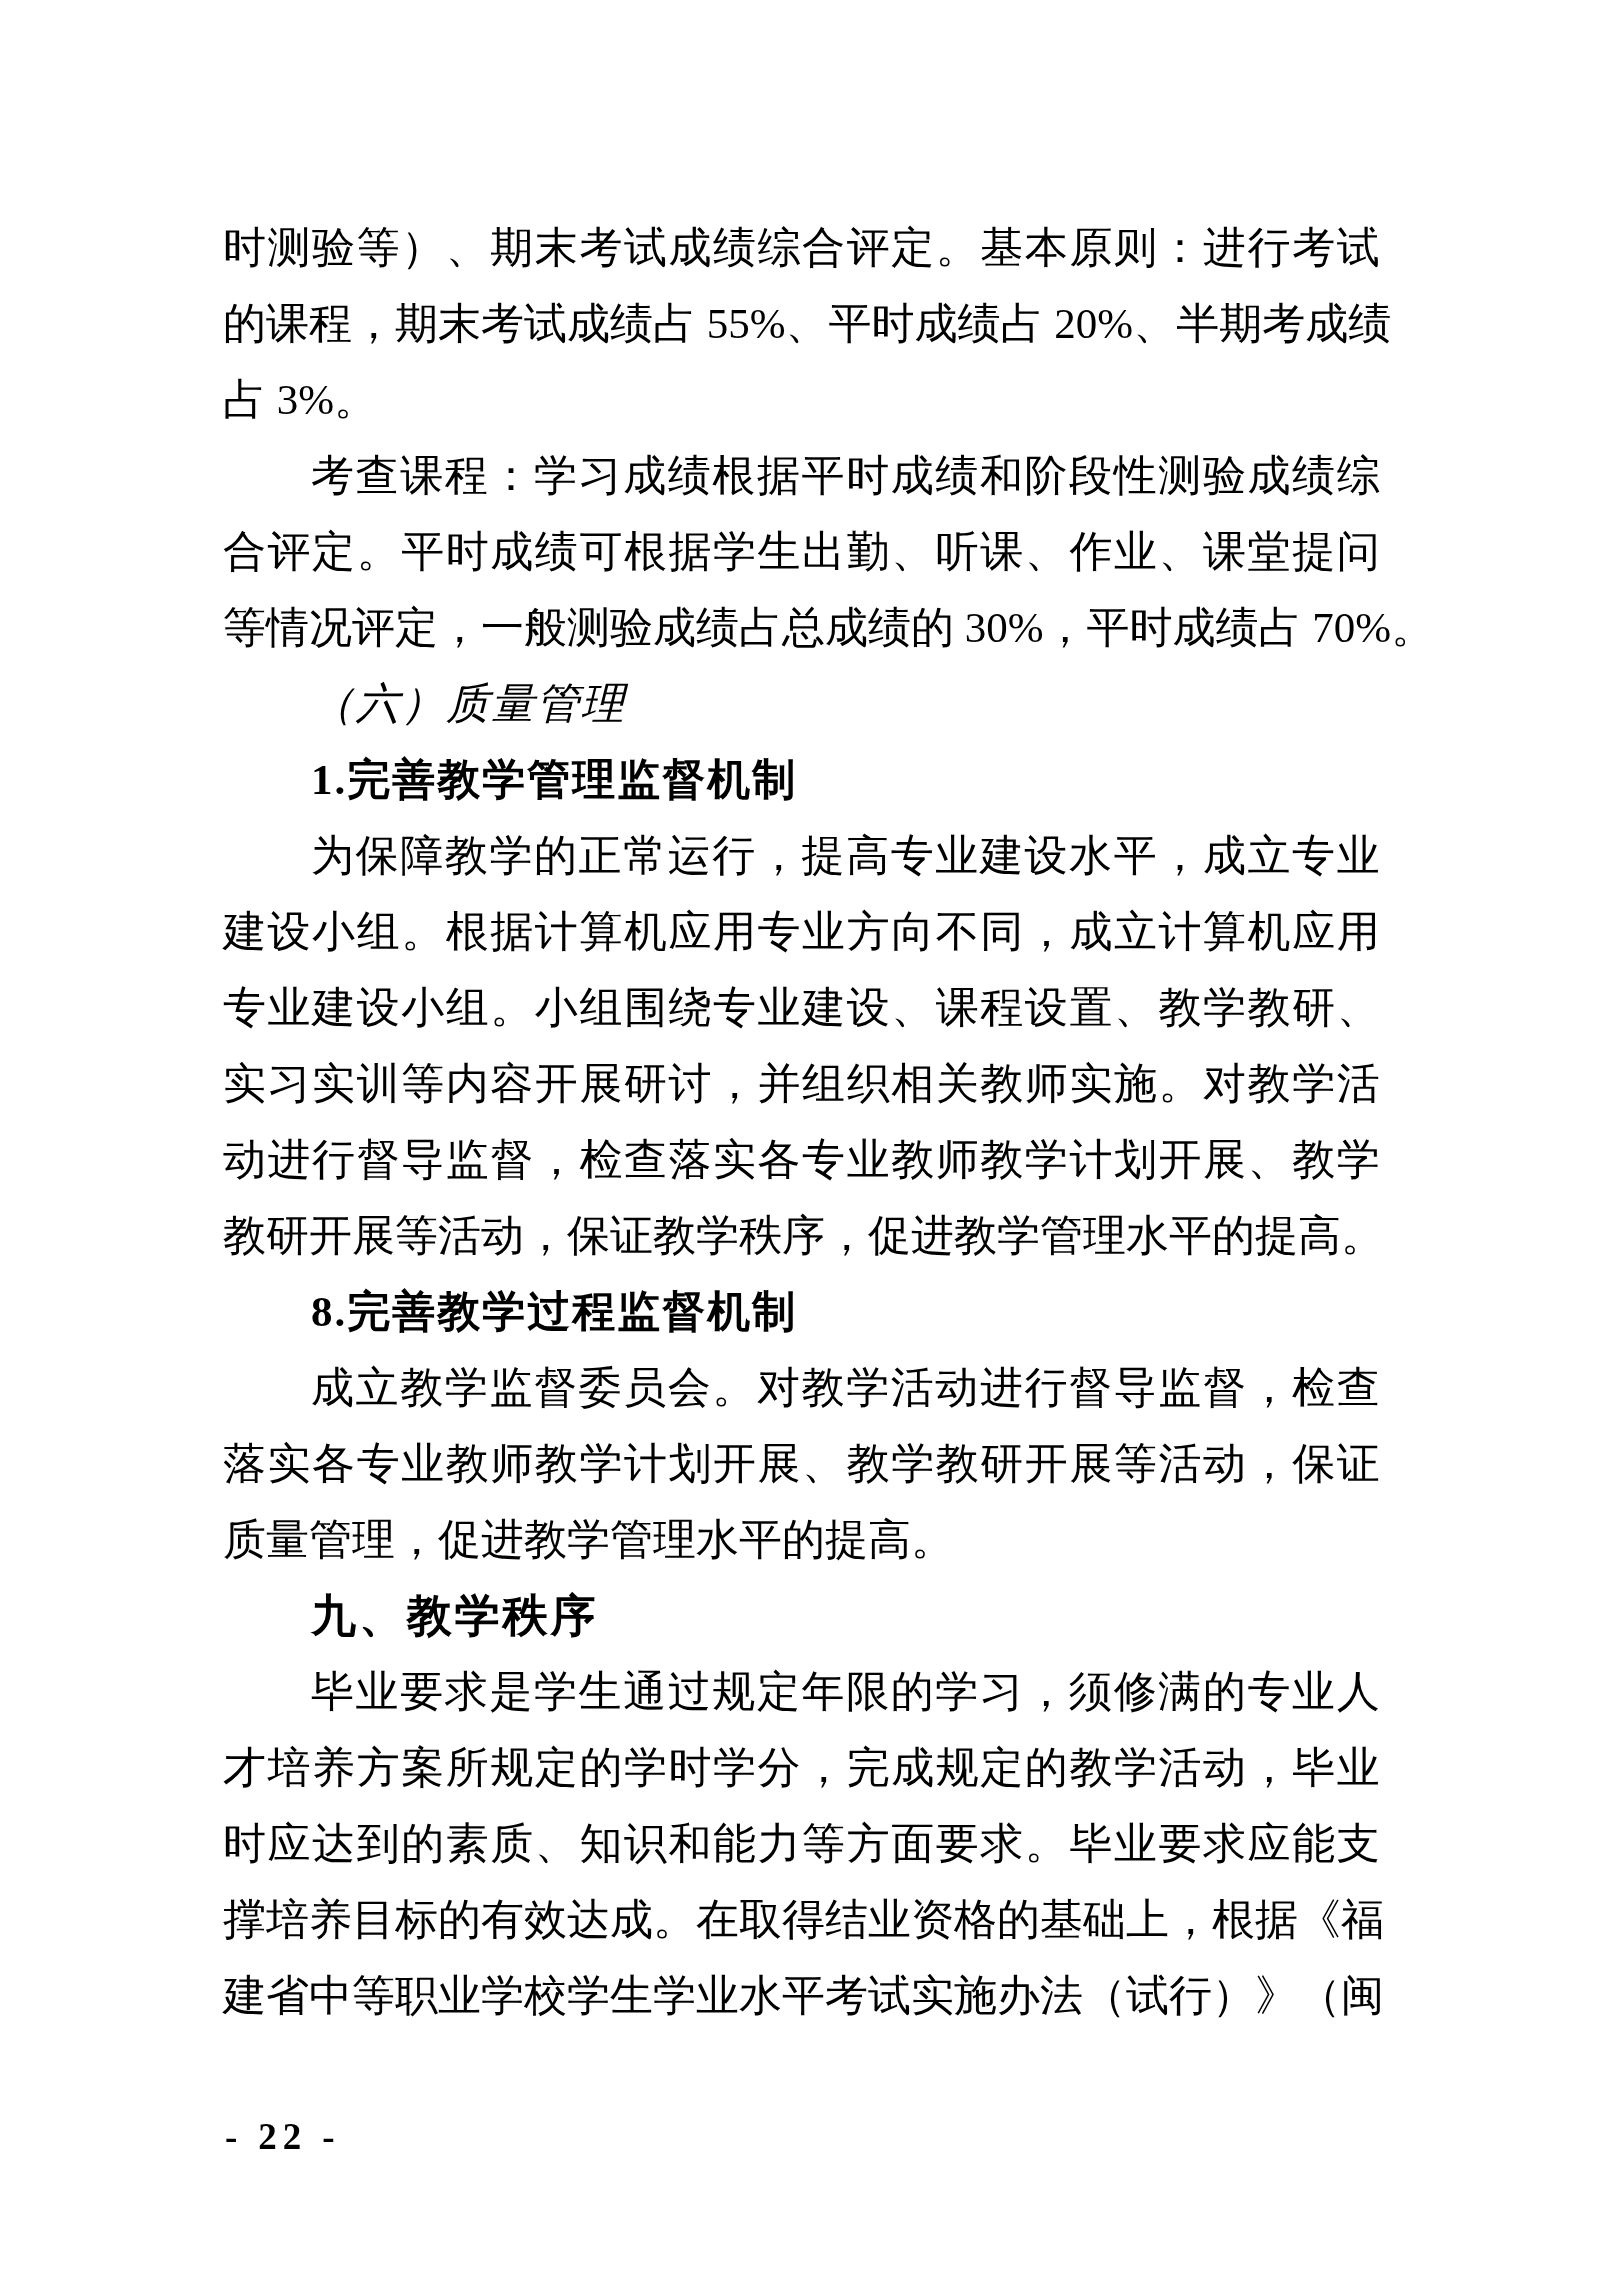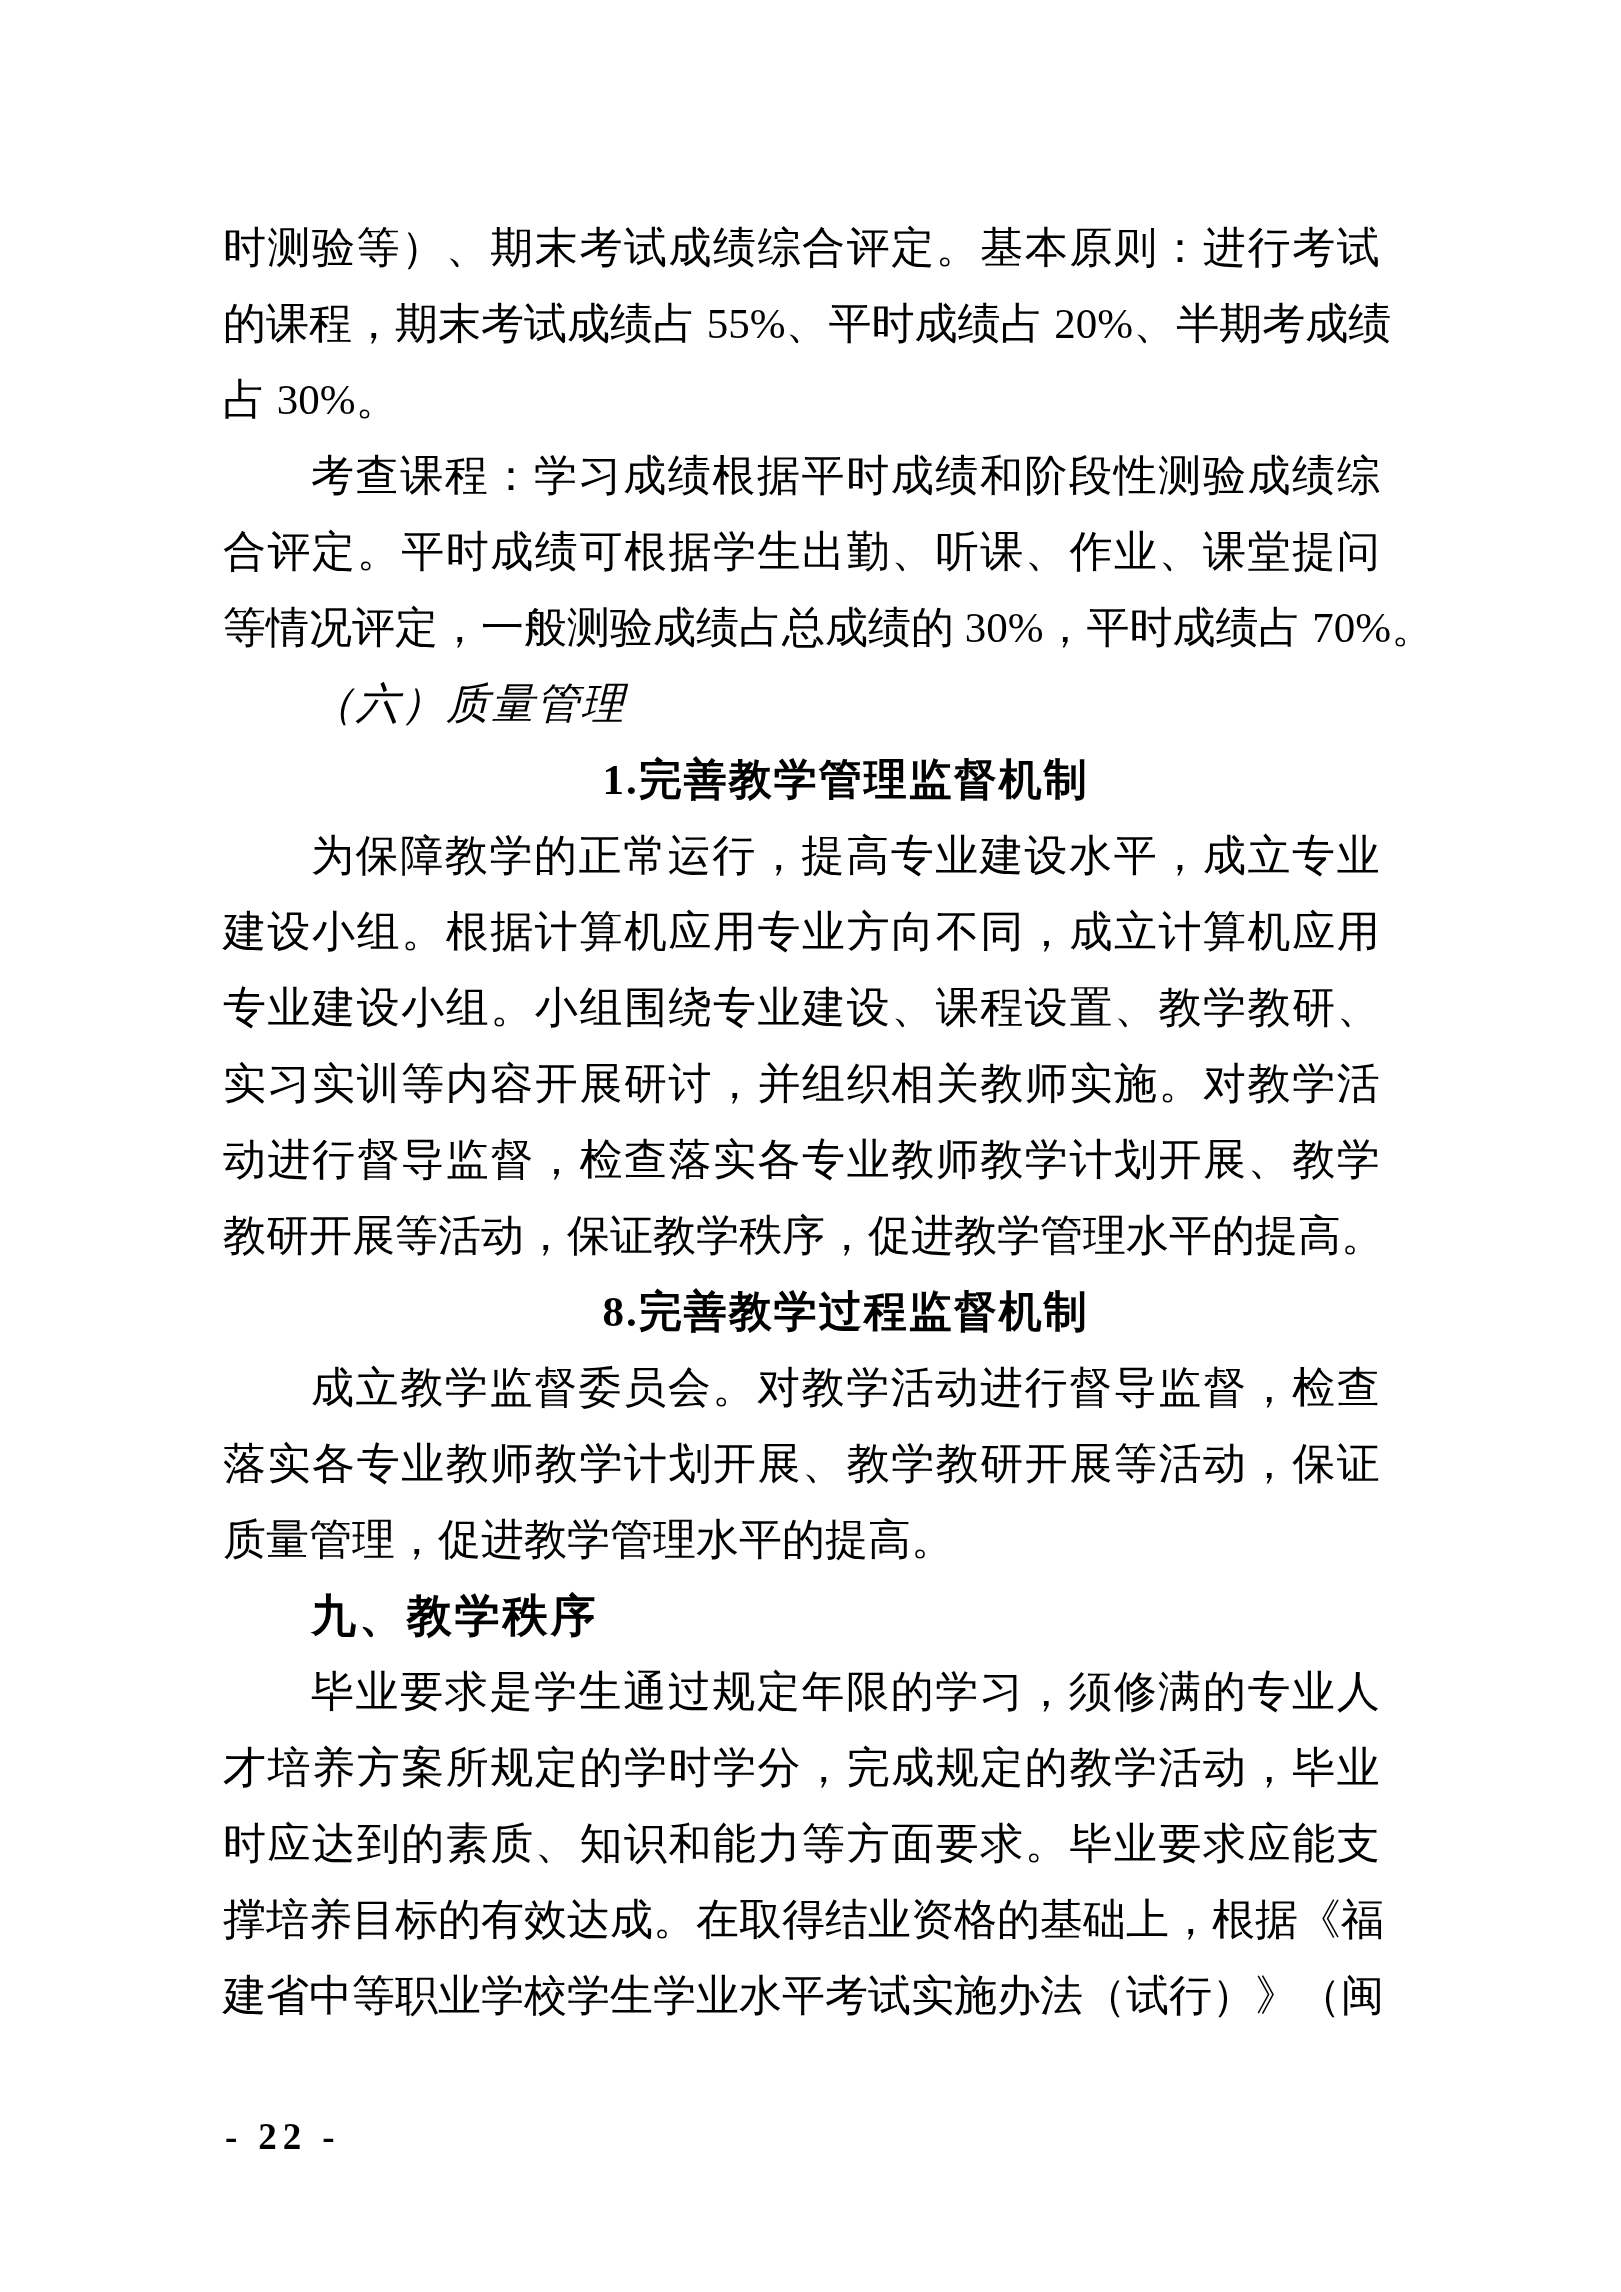--- a/index.html
+++ b/index.html
@@ -42,21 +42,20 @@
   }
   
   .h-kai {
     font-style: italic;
     letter-spacing: 2px;
   }
   
   .h-bold {
     font-weight: bold;
     letter-spacing: 2px;
-    text-align: center;
   }
   
   .h-hei {
     font-weight: bold;
     font-family: "Liberation Sans", "DejaVu Sans", sans-serif;
     font-size: 45px;
     letter-spacing: 2.9px;
   }
   .footer {
     position: absolute;
@@ -68,21 +67,21 @@
     font-weight: bold;
   }
 </style>
 </head>
 <body>
 
 <div class="page">
   <div class="text-block">
     <div class="line j-full"><span>时</span><span>测</span><span>验</span><span>等</span><span>）</span><span>、</span><span>期</span><span>末</span><span>考</span><span>试</span><span>成</span><span>绩</span><span>综</span><span>合</span><span>评</span><span>定</span><span>。</span><span>基</span><span>本</span><span>原</span><span>则</span><span>：</span><span>进</span><span>行</span><span>考</span><span>试</span></div>
     <div class="line j-full"><span>的</span><span>课</span><span>程</span><span>，</span><span>期</span><span>末</span><span>考</span><span>试</span><span>成</span><span>绩</span><span>占</span><span> 55%</span><span>、</span><span>平</span><span>时</span><span>成</span><span>绩</span><span>占</span><span> 20%</span><span>、</span><span>半</span><span>期</span><span>考</span><span>成</span><span>绩</span></div>
-    <div class="line">占 30%。</div>
+    <div class="line">占 3%。</div>
     <div class="line j-full indent"><span>考</span><span>查</span><span>课</span><span>程</span><span>：</span><span>学</span><span>习</span><span>成</span><span>绩</span><span>根</span><span>据</span><span>平</span><span>时</span><span>成</span><span>绩</span><span>和</span><span>阶</span><span>段</span><span>性</span><span>测</span><span>验</span><span>成</span><span>绩</span><span>综</span></div>
     <div class="line j-full"><span>合</span><span>评</span><span>定</span><span>。</span><span>平</span><span>时</span><span>成</span><span>绩</span><span>可</span><span>根</span><span>据</span><span>学</span><span>生</span><span>出</span><span>勤</span><span>、</span><span>听</span><span>课</span><span>、</span><span>作</span><span>业</span><span>、</span><span>课</span><span>堂</span><span>提</span><span>问</span></div>
     <div class="line j-full"><span>等</span><span>情</span><span>况</span><span>评</span><span>定</span><span>，</span><span>一</span><span>般</span><span>测</span><span>验</span><span>成</span><span>绩</span><span>占</span><span>总</span><span>成</span><span>绩</span><span>的</span><span> 30%</span><span>，</span><span>平</span><span>时</span><span>成</span><span>绩</span><span>占</span><span> 70%</span><span>。</span></div>
     <div class="line indent h-kai">（六）质量管理</div>
     <div class="line indent h-bold">1.完善教学管理监督机制</div>
     <div class="line j-full indent"><span>为</span><span>保</span><span>障</span><span>教</span><span>学</span><span>的</span><span>正</span><span>常</span><span>运</span><span>行</span><span>，</span><span>提</span><span>高</span><span>专</span><span>业</span><span>建</span><span>设</span><span>水</span><span>平</span><span>，</span><span>成</span><span>立</span><span>专</span><span>业</span></div>
     <div class="line j-full"><span>建</span><span>设</span><span>小</span><span>组</span><span>。</span><span>根</span><span>据</span><span>计</span><span>算</span><span>机</span><span>应</span><span>用</span><span>专</span><span>业</span><span>方</span><span>向</span><span>不</span><span>同</span><span>，</span><span>成</span><span>立</span><span>计</span><span>算</span><span>机</span><span>应</span><span>用</span></div>
     <div class="line j-full"><span>专</span><span>业</span><span>建</span><span>设</span><span>小</span><span>组</span><span>。</span><span>小</span><span>组</span><span>围</span><span>绕</span><span>专</span><span>业</span><span>建</span><span>设</span><span>、</span><span>课</span><span>程</span><span>设</span><span>置</span><span>、</span><span>教</span><span>学</span><span>教</span><span>研</span><span>、</span></div>
     <div class="line j-full"><span>实</span><span>习</span><span>实</span><span>训</span><span>等</span><span>内</span><span>容</span><span>开</span><span>展</span><span>研</span><span>讨</span><span>，</span><span>并</span><span>组</span><span>织</span><span>相</span><span>关</span><span>教</span><span>师</span><span>实</span><span>施</span><span>。</span><span>对</span><span>教</span><span>学</span><span>活</span></div>
     <div class="line j-full"><span>动</span><span>进</span><span>行</span><span>督</span><span>导</span><span>监</span><span>督</span><span>，</span><span>检</span><span>查</span><span>落</span><span>实</span><span>各</span><span>专</span><span>业</span><span>教</span><span>师</span><span>教</span><span>学</span><span>计</span><span>划</span><span>开</span><span>展</span><span>、</span><span>教</span><span>学</span></div>

